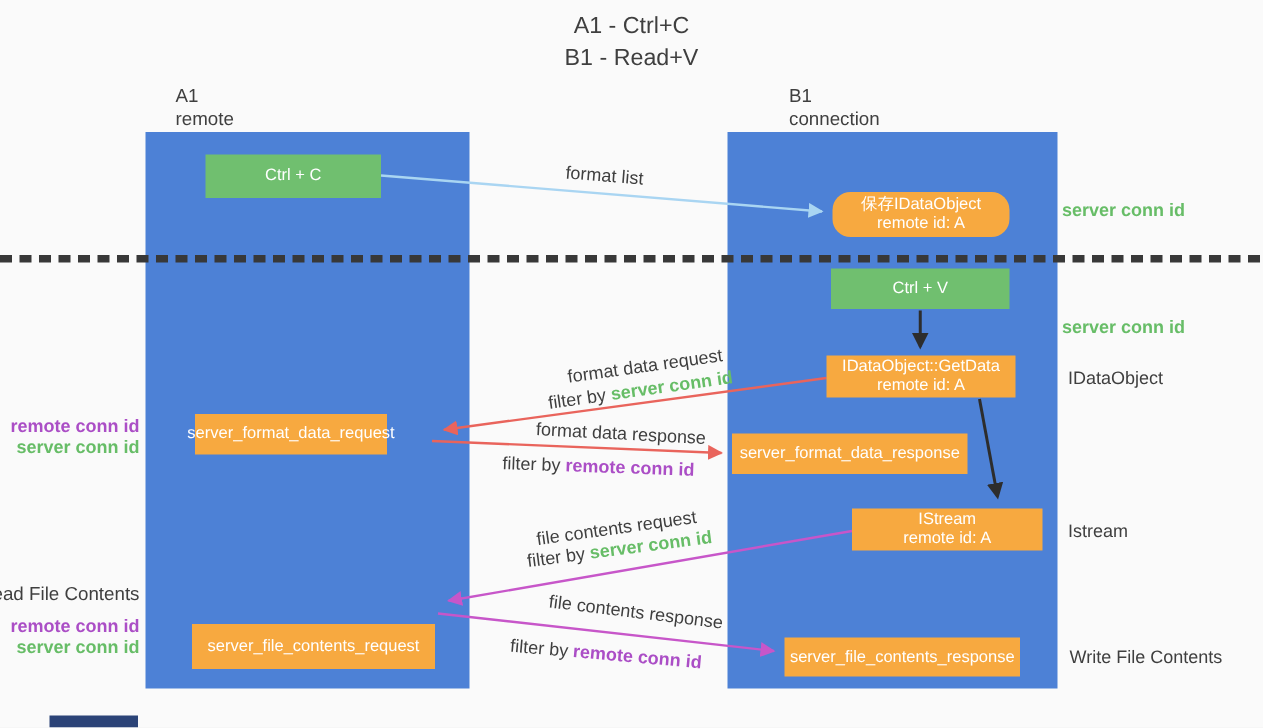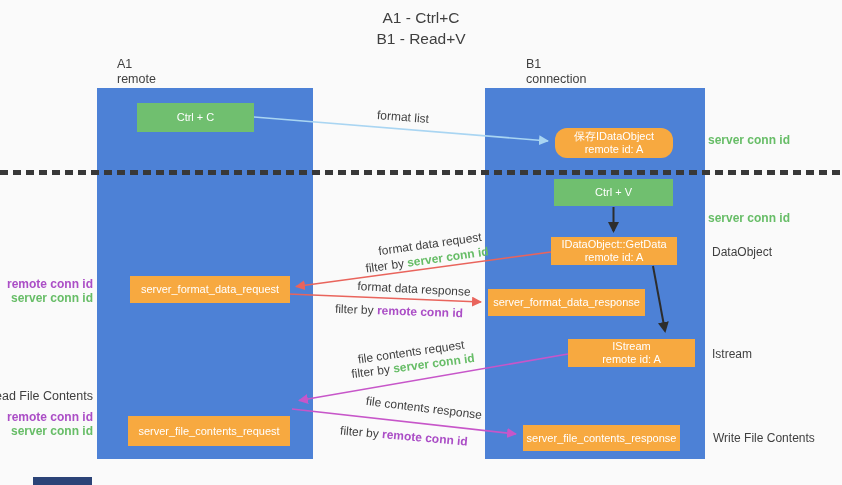--- a/index.html
+++ b/index.html
@@ -100,21 +100,21 @@
 
   <div class="box green" style="left:554px;top:179px;width:119px;height:27px;">
     <span>Ctrl + V</span>
   </div>
 
   <div class="box orange" style="left:551px;top:237px;width:126px;height:28px;">
     <span>IDataObject::GetData</span>
     <span>remote id: A</span>
   </div>
 
-  <div class="box orange" style="left:130px;top:276px;width:160px;height:27px;">
+  <div class="box orange" style="left:130px;top:276px;width:128px;height:27px;">
     <span>server_format_data_request</span>
   </div>
 
   <div class="box orange" style="left:488px;top:289px;width:157px;height:27px;">
     <span>server_format_data_response</span>
   </div>
 
   <div class="box orange" style="left:568px;top:339px;width:127px;height:28px;">
     <span>IStream</span>
     <span>remote id: A</span>
@@ -123,21 +123,21 @@
   <div class="box orange" style="left:128px;top:416px;width:162px;height:30px;">
     <span>server_file_contents_request</span>
   </div>
 
   <div class="box orange" style="left:523px;top:425px;width:157px;height:26px;text-align:center;">
     <span>server_file_contents_response</span>
   </div>
 
   <div class="side g" style="left:708px;top:133px;">server conn id</div>
   <div class="side g" style="left:708px;top:211px;">server conn id</div>
-  <div class="side" style="left:712px;top:245px;">DataObject</div>
+  <div class="side" style="left:712px;top:245px;">IDataObject</div>
   <div class="side" style="left:712px;top:347px;">Istream</div>
   <div class="side" style="left:713px;top:431px;">Write File Contents</div>
 
   <div class="lblock" style="top:277px;">
     <div class="p">remote conn id</div>
     <div class="g">server conn id</div>
   </div>
   <div class="lblock" style="top:389px;">
     <div class="d" style="font-size:12.5px;">Read File Contents</div>
   </div>

